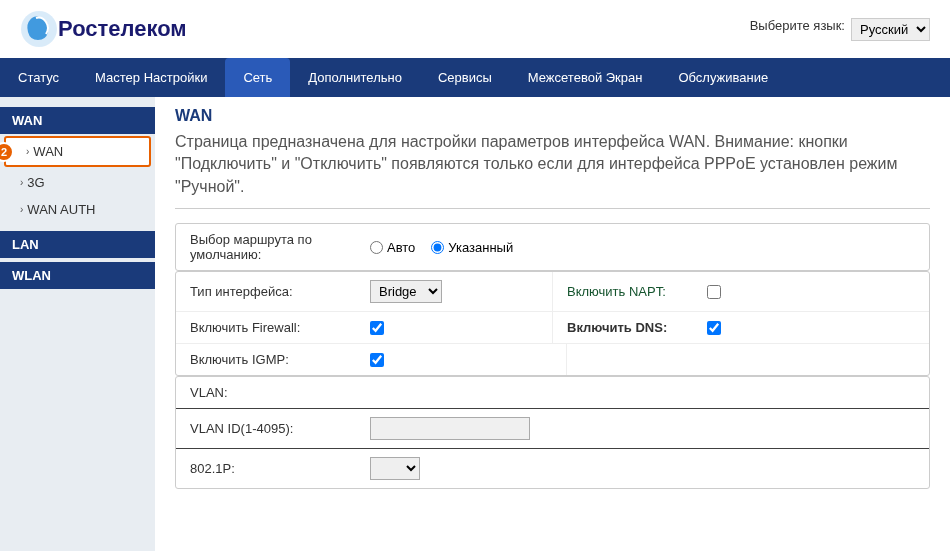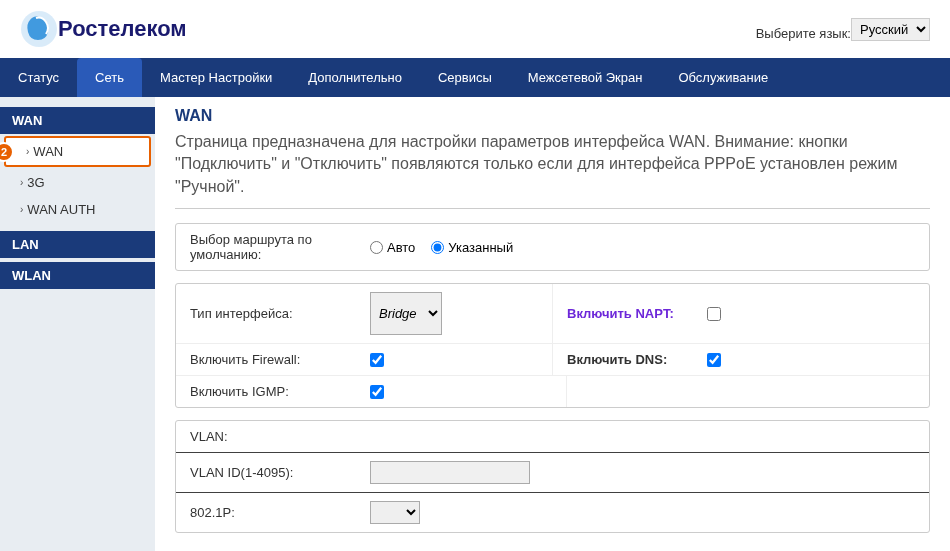--- a/index.html
+++ b/index.html
@@ -3,21 +3,21 @@
   <meta charset="utf-8">
   <style>
     * { margin: 0; padding: 0; box-sizing: border-box; }
     body { font-family: Arial, sans-serif; font-size: 13px; background: #d0d8e0; width: 950px; min-height: 551px; }
 
     
     .header { background: white; padding: 10px 20px; display: flex; align-items: center; justify-content: space-between; }
     .logo { display: flex; align-items: center; }
     .logo-icon { width: 38px; height: 38px; }
     .logo-text { font-size: 22px; font-weight: bold; color: #1a1a6e; }
-    .lang-selector { display: flex; align-items: flex-end; gap: 0; font-size: 13px; color: #333; }
+    .lang-selector { display: flex; align-items: flex-start; gap: 6px; font-size: 13px; color: #333; }
     .lang-select { border: 1px solid #ccc; padding: 2px 4px; font-size: 13px; }
 
     
     .nav { background: #1a3a7a; display: flex; align-items: center; }
     .nav-item { color: white; padding: 12px 18px; cursor: pointer; font-size: 13px; white-space: nowrap; }
     .nav-item.active { background: #2a5ab8; border-radius: 4px 4px 0 0; position: relative; }
 
     
     .main { display: flex; background: #e8edf2; min-height: 460px; }
 
@@ -27,30 +27,30 @@
     .sidebar-item { padding: 6px 12px 6px 20px; font-size: 13px; color: #333; cursor: pointer; display: flex; align-items: center; gap: 4px; }
     .sidebar-item.selected { border: 2px solid #e86000; border-radius: 3px; background: white; }
     .sidebar-item-arrow { font-size: 10px; color: #555; }
 
     
     .content { flex: 1; padding: 10px 20px 20px 20px; background: white; margin: 0; }
     .page-title { font-size: 16px; font-weight: bold; color: #1a3a7a; margin-bottom: 6px; }
     .page-desc { font-size: 16px; color: #555; margin-bottom: 14px; line-height: 1.4; border-bottom: 1px solid #ccc; padding-bottom: 10px; }
 
     
-    .form-section { border: 1px solid #ccc; border-radius: 3px; margin-bottom: 12px; background: white; }
+    .form-section { border: 1px solid #ccc; border-radius: 3px; background: white; }
     .form-row { display: flex; align-items: center; padding: 8px 14px; border-bottom: 1px solid #404040; }
     .form-row:last-child { border-bottom: none; }
     .form-label { width: 180px; font-size: 13px; color: #333; font-weight: normal; }
     .form-control { display: flex; align-items: flex-end; gap: 14px; flex: 1; }
     .radio-group { display: flex; align-items: center; gap: 16px; }
     .radio-option { display: flex; align-items: center; gap: 4px; font-size: 13px; cursor: pointer; }
     .radio-option input[type="radio"] { cursor: pointer; }
 
-    select.interface-select { border: 1px solid #aaa; padding: 12px 4px; font-size: 13px; font-style: italic; }
+    select.interface-select { border: 1px solid #aaa; padding: 2px 4px; font-size: 13px; }
     input[type="checkbox"] { width: 14px; height: 14px; }
     input[type="text"] { border: 1px solid #aaa; padding: 3px 6px; font-size: 13px; width: 160px; background: #f5f5f5; }
 
     
     .nav-wrapper { position: relative; }
     .overlay-badge { position: absolute; left: -10px; top: 50%; transform: translateY(-50%); background: #e86000; color: white; border-radius: 50%; width: 20px; height: 20px; display: flex; align-items: center; justify-content: center; font-size: 11px; font-weight: bold; border: 2px solid white; z-index: 10; }
   </style>
 </head>
 <body>
 
@@ -69,25 +69,25 @@
       <option>Русский</option>
       <option>English</option>
     </select>
   </div>
 </div>
 
 <nav class="nav">
   <div class="nav-wrapper">
     <div class="nav-item">Статус</div>
   </div>
+  <div class="nav-wrapper">
+    <div class="nav-item">Мастер Настройки</div>
+  </div>
   <div class="nav-wrapper" style="position:relative;">
     <div class="nav-item active">Сеть</div>
-  </div>
-  <div class="nav-wrapper">
-    <div class="nav-item">Мастер Настройки</div>
   </div>
   <div class="nav-wrapper">
     <div class="nav-item">Дополнительно</div>
   </div>
   <div class="nav-wrapper">
     <div class="nav-item">Сервисы</div>
   </div>
   <div class="nav-wrapper">
     <div class="nav-item">Межсетевой Экран</div>
   </div>
@@ -154,21 +154,21 @@
         <div style="flex:1; display:flex; align-items:center; padding:8px 14px; border-right:1px solid #eee;">
           <div class="form-label">Тип интерфейса:</div>
           <select class="interface-select">
             <option>Bridge</option>
             <option>PPPoE</option>
             <option>DHCP</option>
             <option>Static</option>
           </select>
         </div>
         <div style="flex:1; display:flex; align-items:center; padding:8px 14px;">
-          <div style="font-size:13px; font-weight:bold; color:#6d28d9; width:140px;">Включить NAPT:</div>
+          <div style="font-size:13px; font-weight:normal; color:#14532d; width:140px;">Включить NAPT:</div>
           <input type="checkbox" style="">
         </div>
       </div>
 
       <div style="display:flex; border-bottom: 1px solid #eee;">
         <div style="flex:1; display:flex; align-items:center; padding:8px 14px; border-right:1px solid #eee;">
           <div class="form-label">Включить Firewall:</div>
           <input type="checkbox" checked="" style="">
         </div>
         <div style="flex:1; display:flex; align-items:center; padding:8px 14px;">

